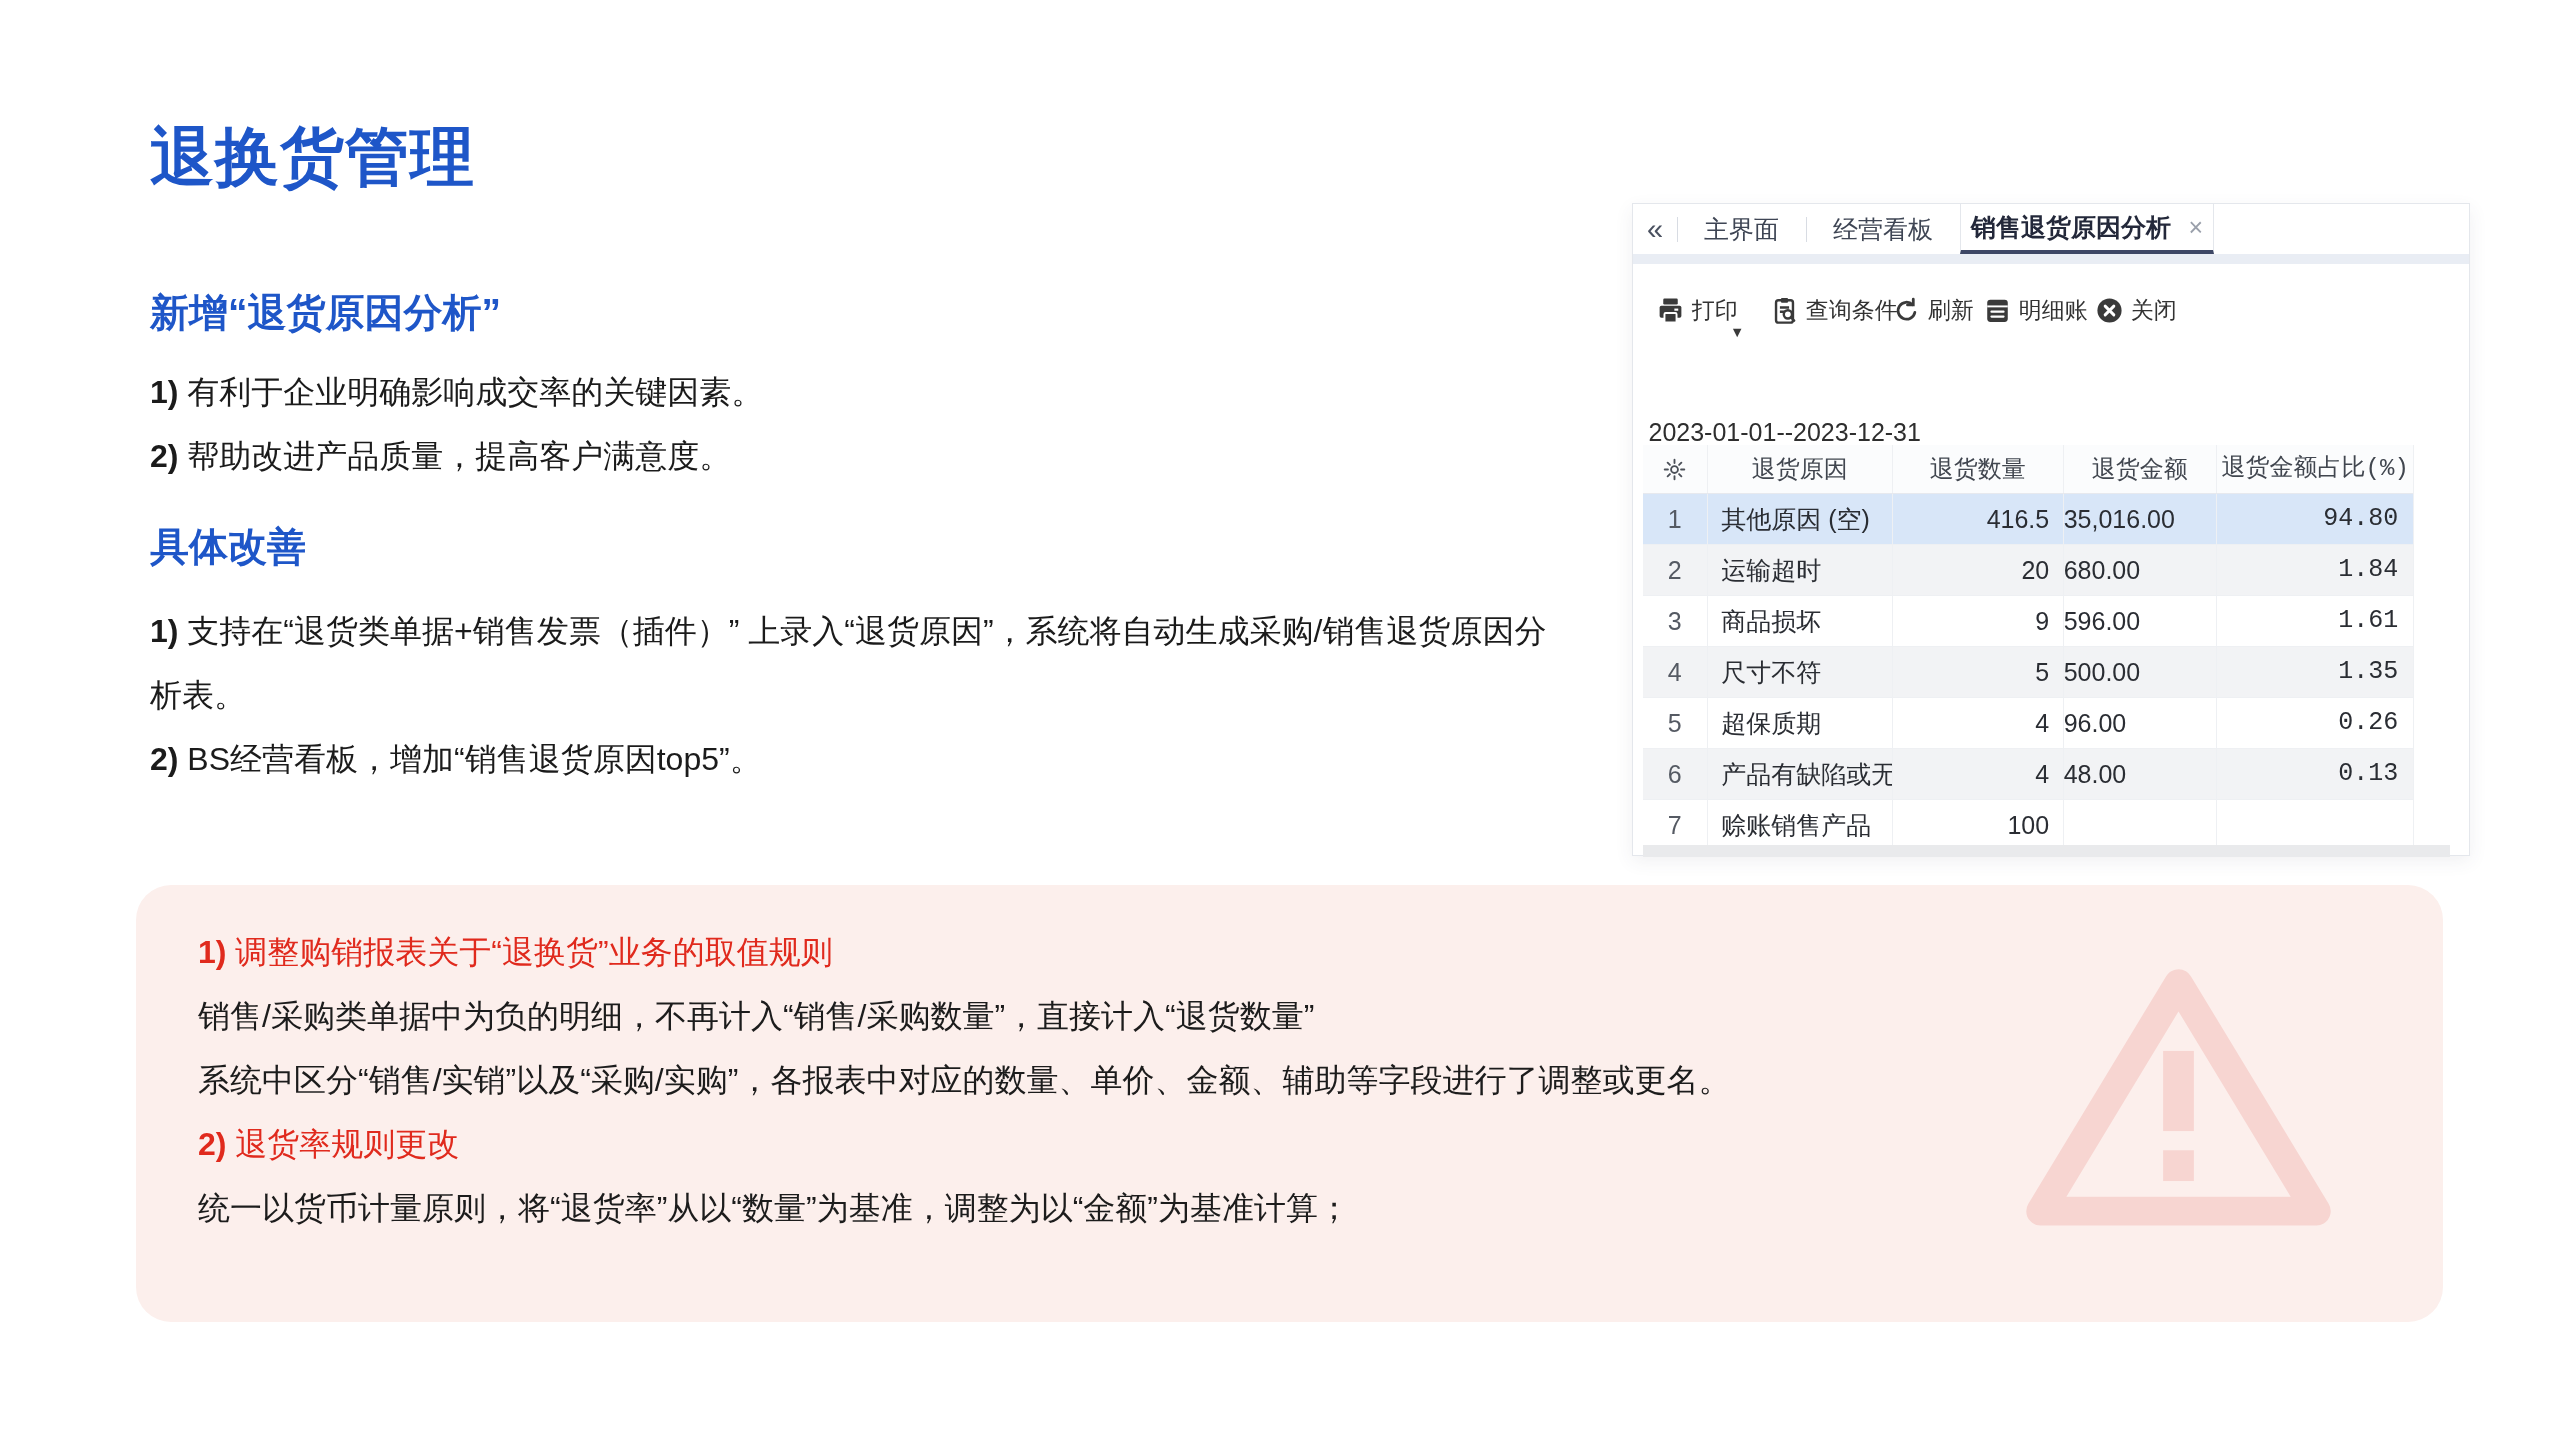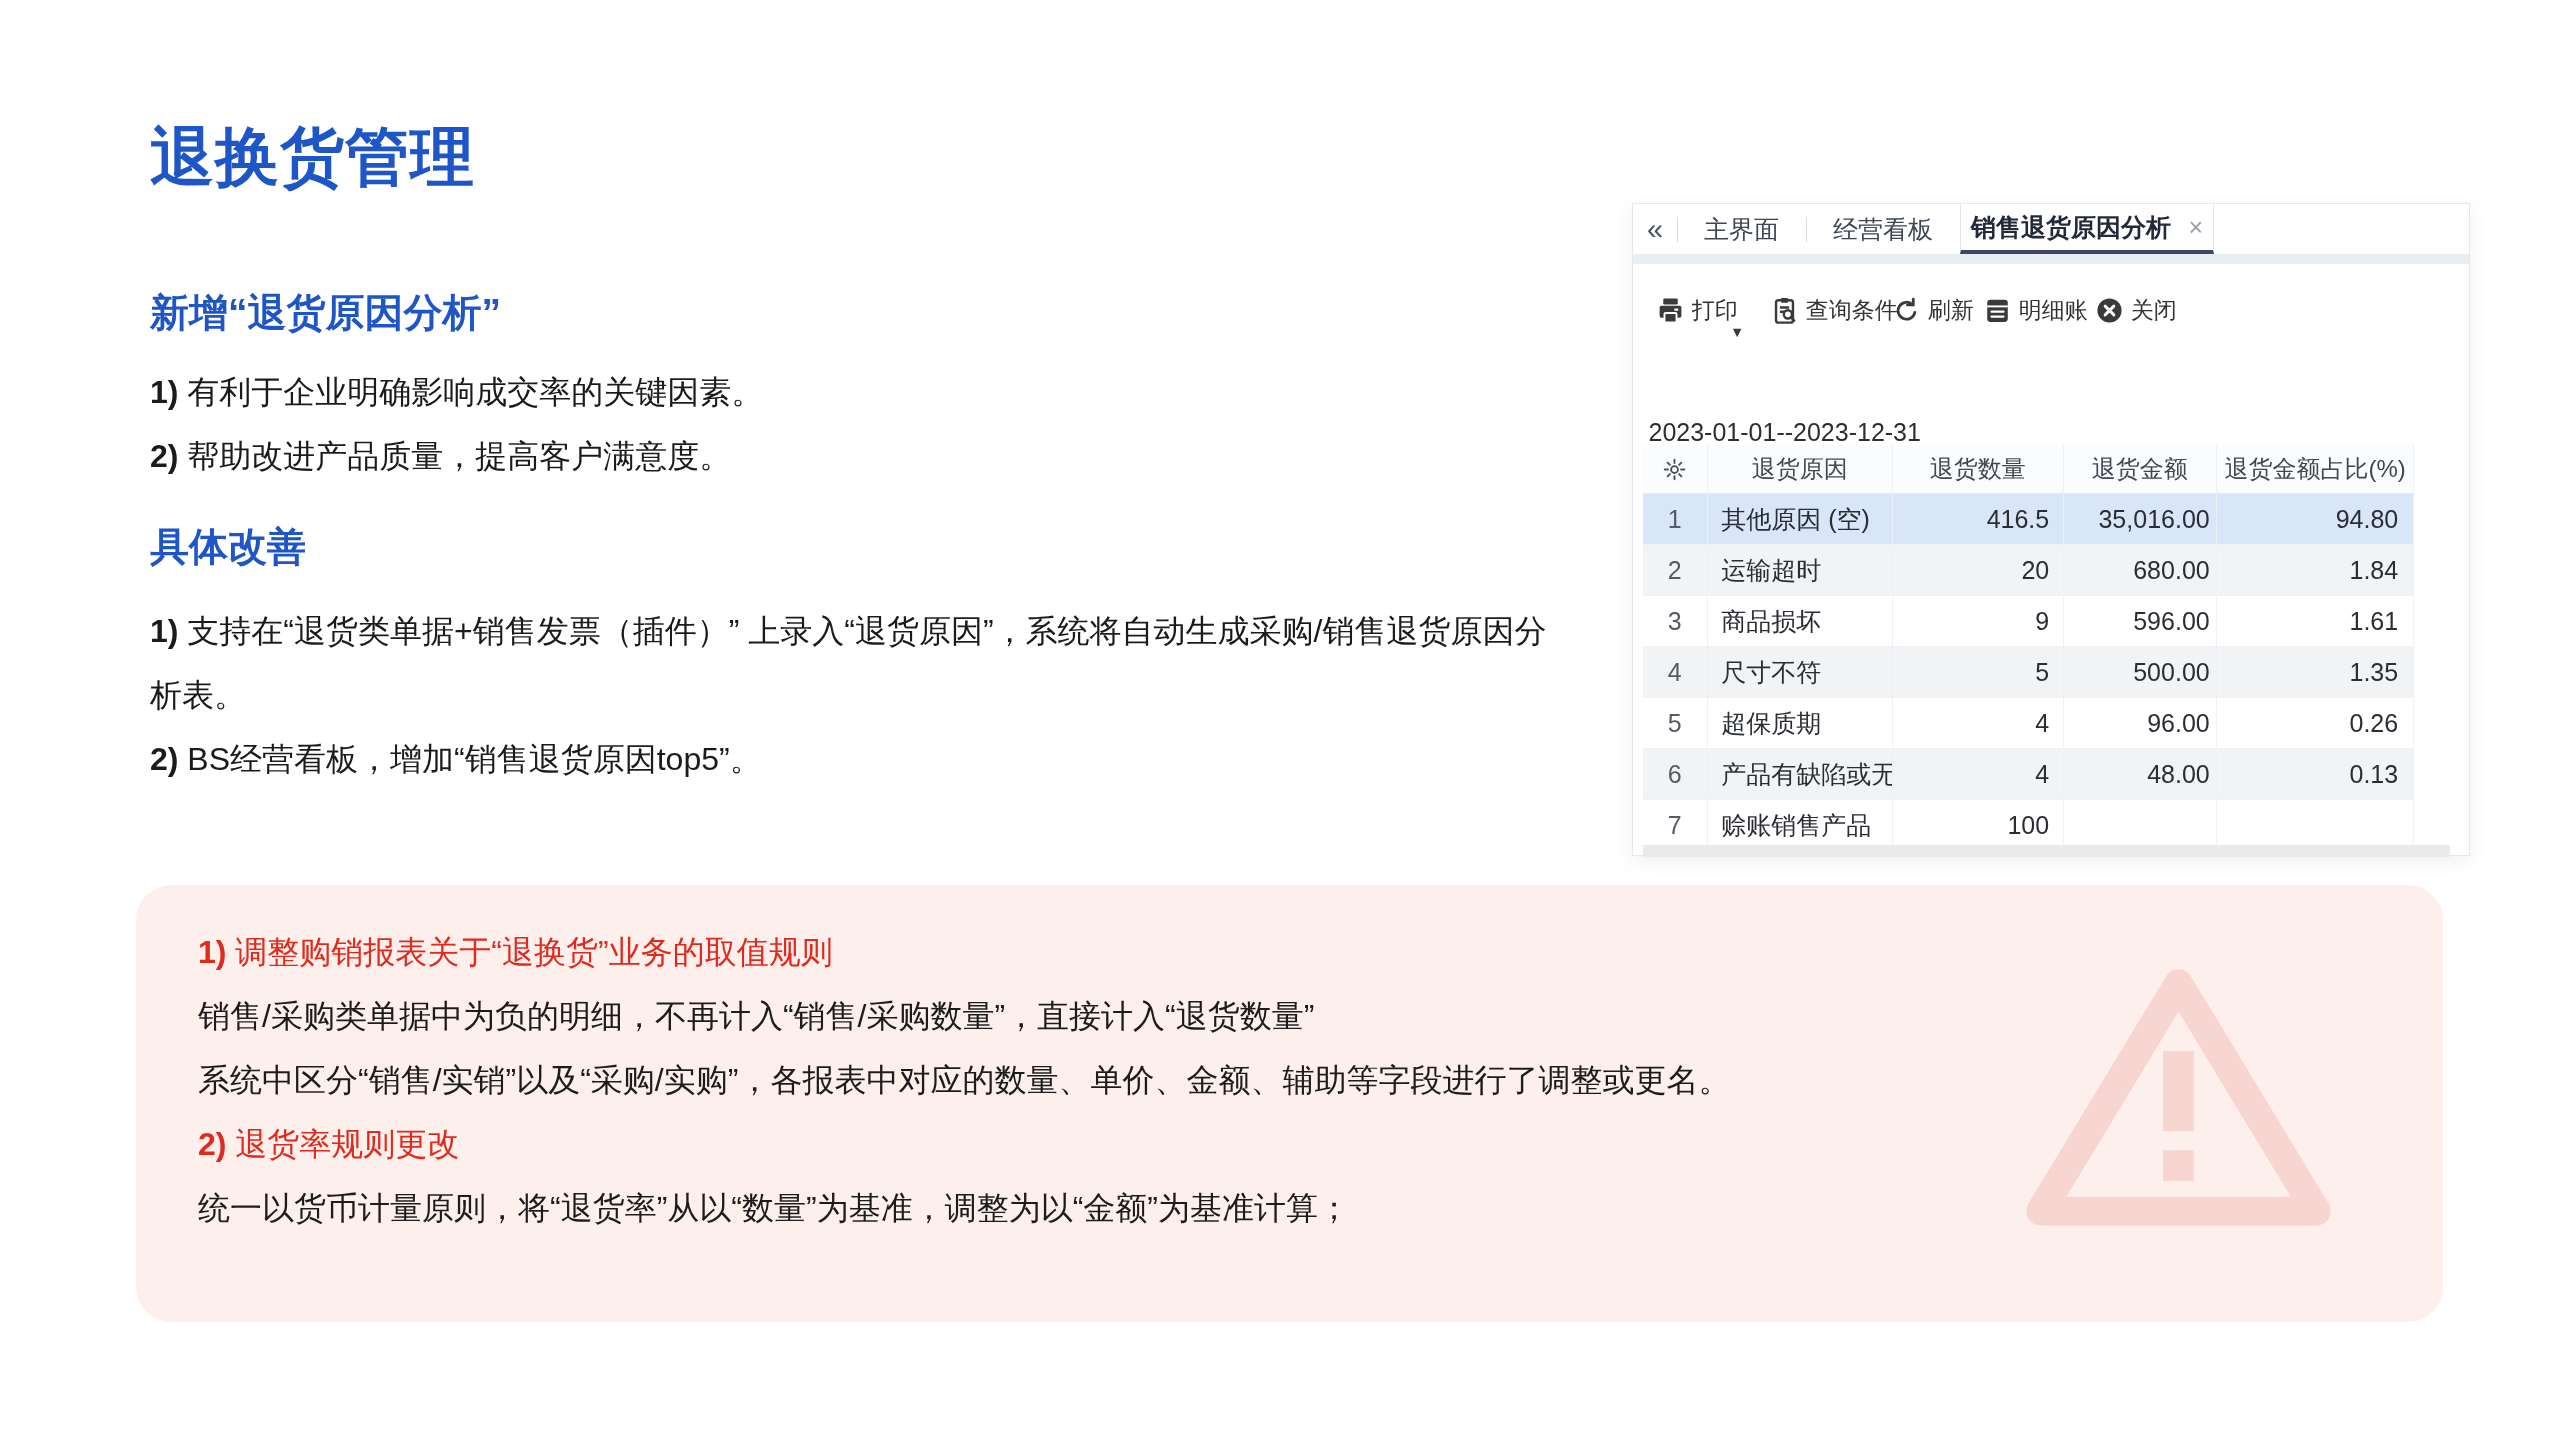--- a/index.html
+++ b/index.html
@@ -56,22 +56,22 @@
   .date-range{position:absolute;left:15.5px;top:214px;font-size:25px;color:#2e2e2e;}
   
   .grid{position:absolute;left:9.7px;top:241px;width:771px;}
   .g-gutter{position:absolute;left:780px;top:241px;width:37px;height:400px;border-left:1px solid #eef0f3;background:#ffffff;}
   .g-row{display:flex;height:50px;line-height:50px;font-size:25px;color:#2a2d33;border-bottom:1px solid #eef0f3;background:#ffffff;}
   .g-head{height:48px;line-height:48px;background:#fbfcfd;color:#41464f;font-size:24px;border-bottom:1px solid #e7e9ee;}
   .c{box-sizing:border-box;border-right:1px solid #eef0f3;overflow:hidden;white-space:nowrap;}
   .c-num{width:65px;text-align:center;color:#555a63;}
   .c-reason{width:185px;text-align:left;padding-left:13.5px;}
   .c-qty{width:171px;text-align:right;padding-right:13.5px;}
-  .c-amt{width:153px;text-align:right;padding-right:6px;}
-  .c-pct{width:197px;text-align:right;padding-right:15.5px;border-right:none;}
+  .c-amt{width:153px;text-align:left;padding-right:6px;}
+  .c-pct{width:197px;text-align:right;padding-right:15.5px;border-right:none;font-family:Liberation Mono, monospace;}
   .g-head .c{text-align:center;padding:0;}
   .g-row.selected{background:#d8e6f8;}
   .g-row.stripe{background:#f2f3f5;}
   .g-head .c-num{display:flex;align-items:center;justify-content:center;cursor:pointer;}
   .g-foot{position:absolute;left:9.7px;top:641px;width:807px;height:11.6px;background:#e9eaec;}
 </style>
 </head>
 <body>
 
 <div class="slide">

